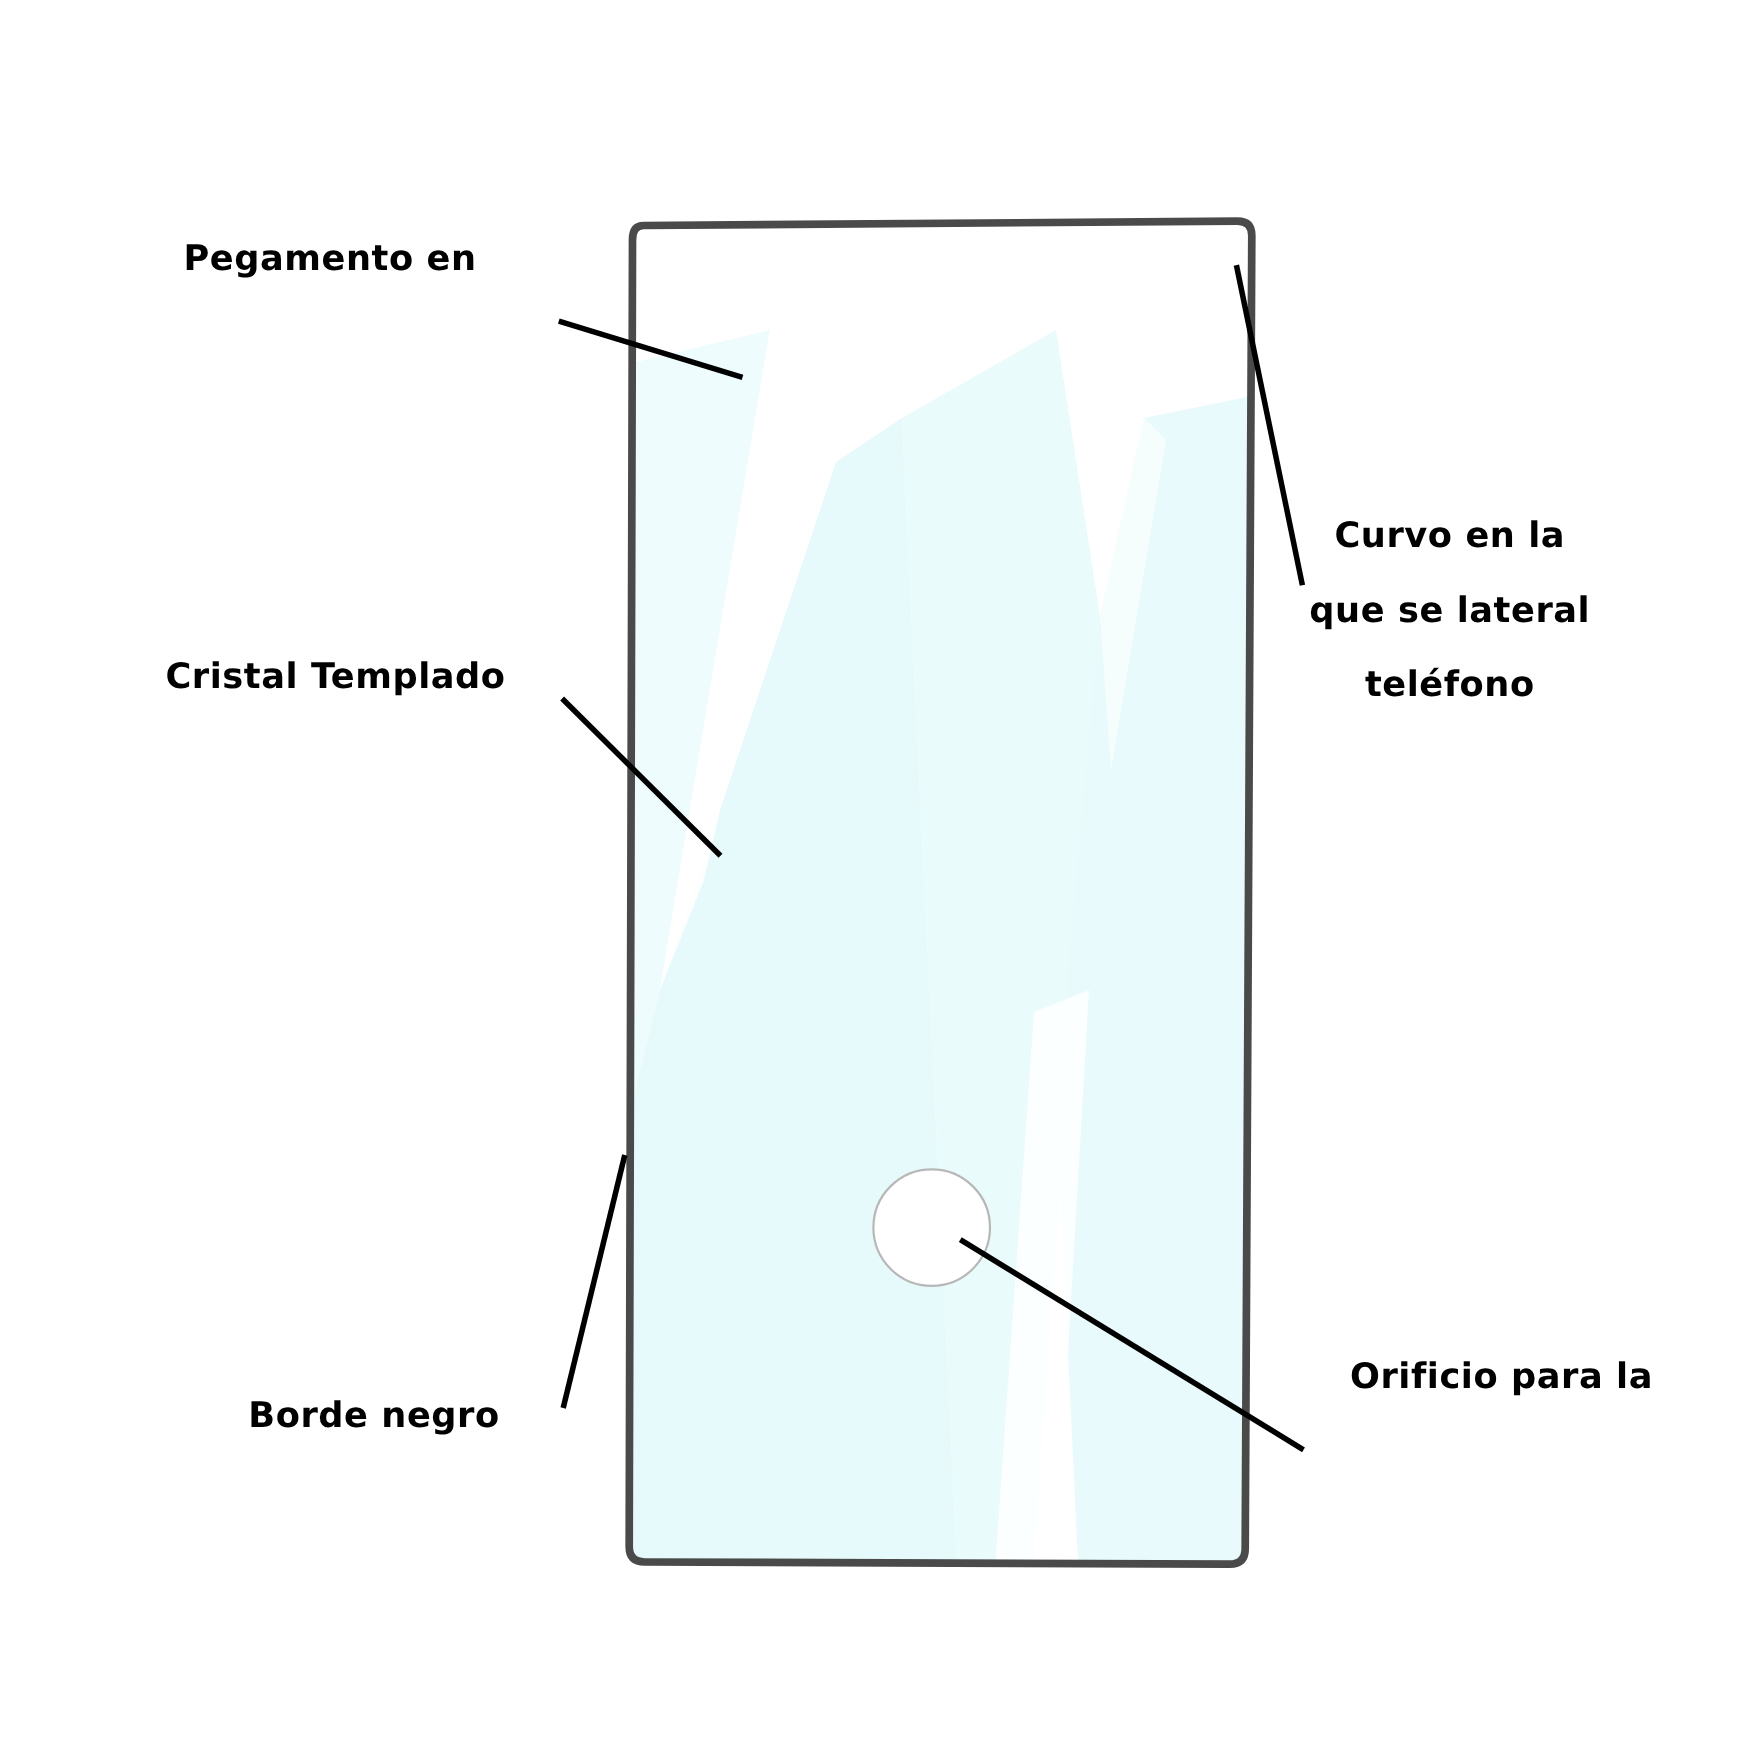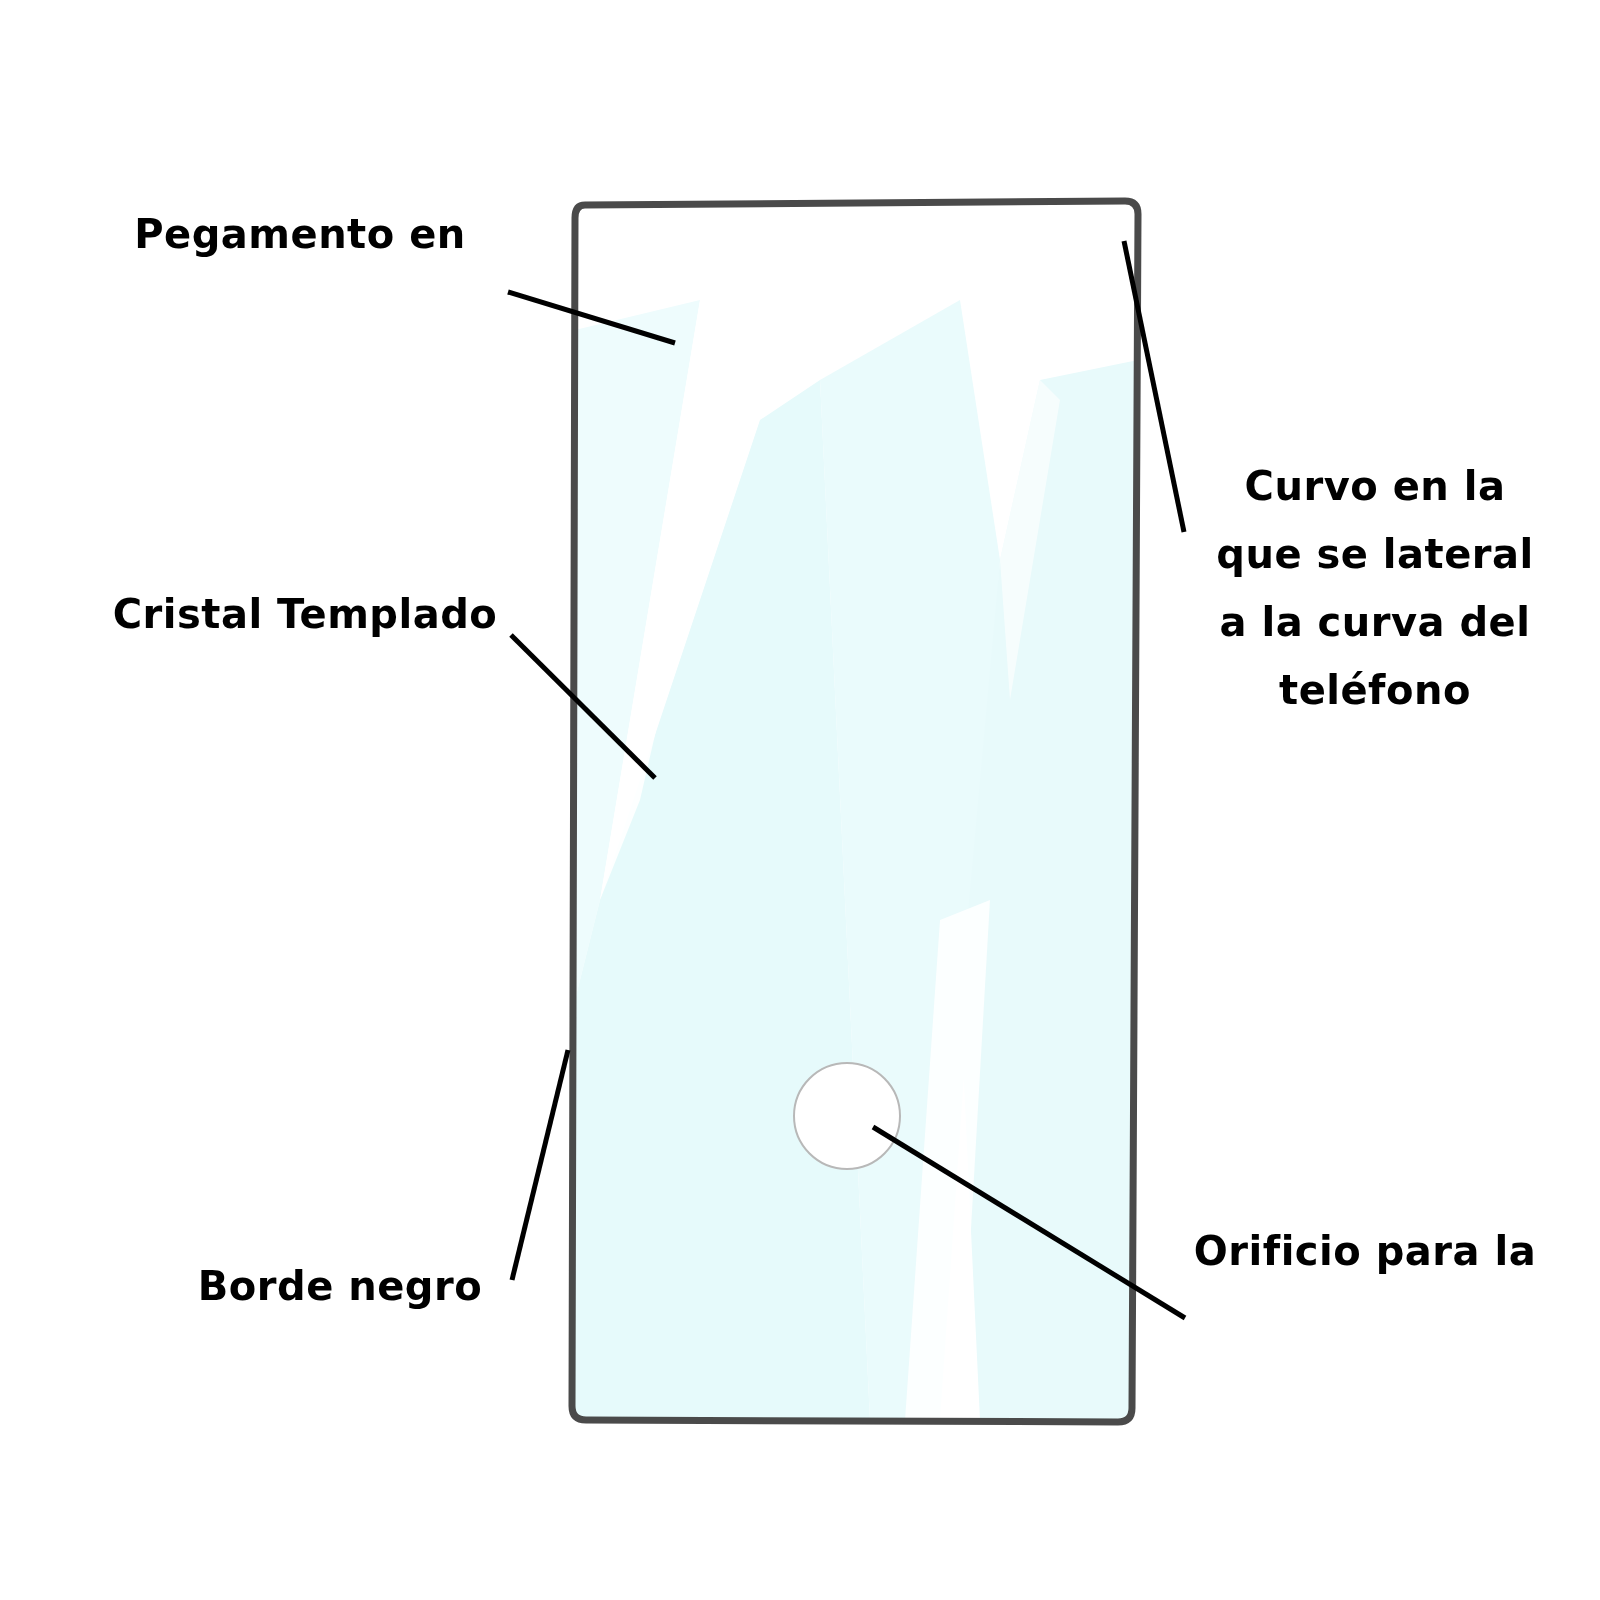--- a/index.html
+++ b/index.html
@@ -18,21 +18,21 @@
       position: absolute;
       left: 0;
       top: 0;
       width: 1600px;
       height: 1600px;
     }
     .label {
       position: absolute;
       font-family: "DejaVu Sans", sans-serif;
       font-weight: bold;
-      font-size: 40px;
+      font-size: 32px;
       line-height: 68px;
       color: #000000;
       text-align: center;
       white-space: nowrap;
       letter-spacing: 0.5px;
     }
     .label span {
       display: block;
     }
   </style>
@@ -77,22 +77,21 @@
 </div>
 
 <div class="label" style="left:95px; top:580px; width:420px;">
   <span>Cristal Templado</span>
 </div>
 
 <div class="label" style="left:180px; top:1204px; width:320px;margin-top:48px;">
   <span>Borde negro</span>
 </div>
 
-<div class="label" style="left:1185px; top:452px; width:380px;">
+<div class="label" style="left:1128px; top:452px; width:380px;">
   <span>Curvo en la</span>
   <span>que se lateral</span>
-  <span>a la curva del</span>
   <span>teléfono</span>
 </div>
 
 <div class="label" style="left:1175px; top:1217px; width:380px;">
   <span>Orificio para la</span>
 </div>
 
 </body></html>

